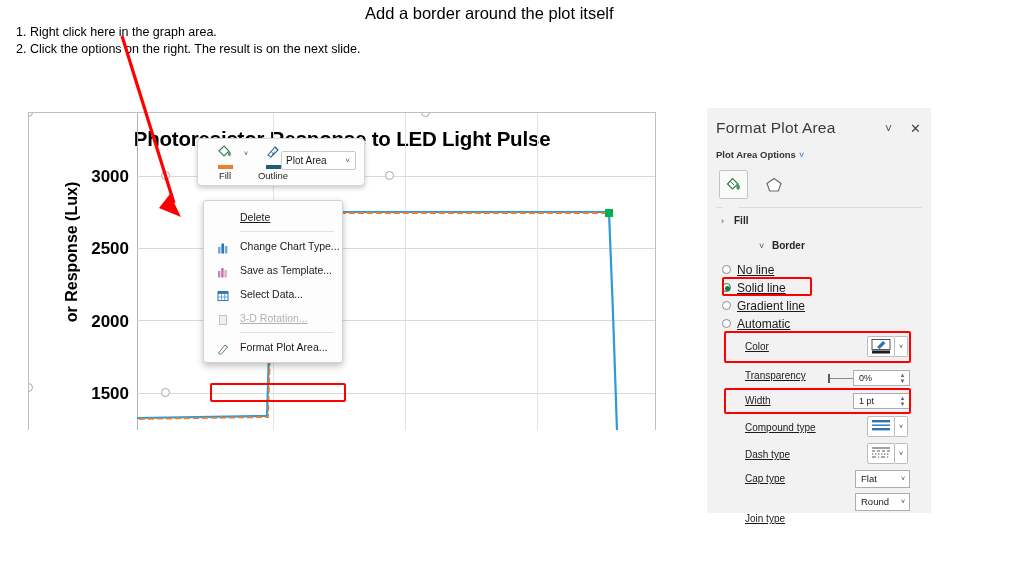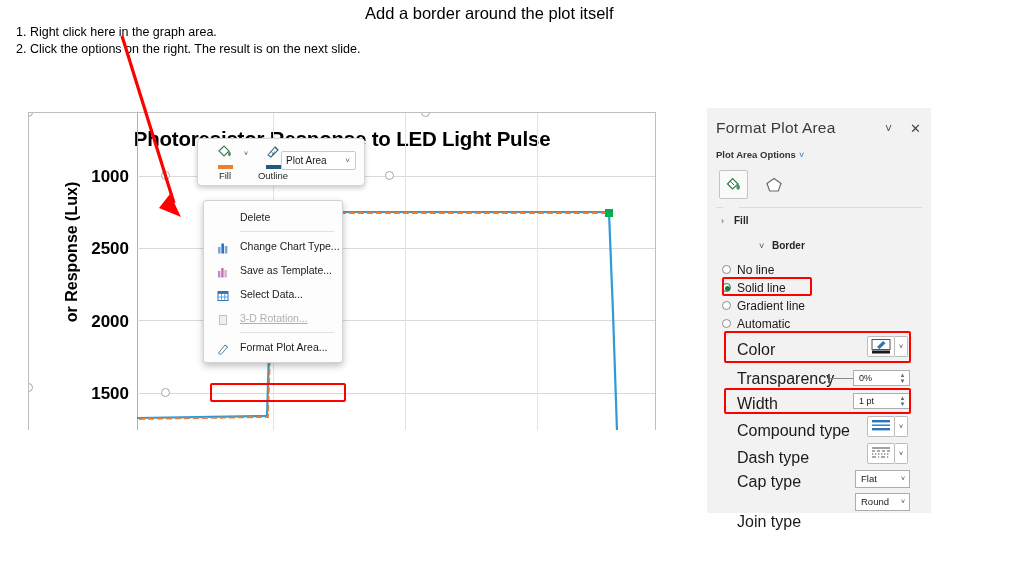--- a/index.html
+++ b/index.html
@@ -108,21 +108,21 @@
     position: absolute; left: 12px; top: 5px;
     width: 14px; height: 14px;
   }
   .ctx-sep { height: 1px; background: #e2e2e2; margin: 2px 8px 2px 36px; }
   .ctx-hl {
     position: absolute; left: 6px; top: 182px;
     width: 136px; height: 19px;
     border: 2.5px solid #ff0000; border-radius: 2px;
     pointer-events: none; z-index: 25;
   }
-  .u { }
+  .u { text-decoration: underline; }
 
   
   .arrow-svg { position: absolute; left: 0; top: 0; width: 1024px; height: 576px; pointer-events: none; z-index: 30; }
 
   
   .pane {
     position: absolute; left: 707px; top: 108px;
     width: 224px; height: 405px;
     background: #f2f2f2;
   }
@@ -161,21 +161,21 @@
   .radio {
     position: absolute; left: -15px; top: 1.5px;
     width: 9px; height: 9px; border: 1px solid #8c8c8c;
     border-radius: 50%; background: #fff;
   }
   .radio.on { border-color: #1e7145; }
   .radio.on::after {
     content: ""; position: absolute; left: 2px; top: 2px;
     width: 5px; height: 5px; border-radius: 50%; background: #1e7145;
   }
-  .prop-label { position: absolute; left: 30px; font-size: 16px; color: #1a1a1a; }
+  .prop-label { position: absolute; left: 38px; font-size: 10px; color: #1a1a1a; }
   .spin-box {
     position: absolute; width: 57px; height: 16px;
     border: 1px solid #adadad; background: #fff;
     font-size: 9px; color: #1a1a1a; line-height: 14px; padding-left: 5px;
   }
   .spin-arrows {
     position: absolute; right: 1px; top: 0; width: 11px; height: 14px;
     display: flex; flex-direction: column; align-items: center; justify-content: center;
     font-size: 6px; color: #666; line-height: 6px;
   }
@@ -214,21 +214,21 @@
 <div class="instr l1">1. Right click here in the graph area.</div>
 <div class="instr l2">2. Click the options on the right.  The result is on the next slide.</div>
 
 <div class="chart-frame">
 
   <div class="chart-title">Photoresistor Response to LED Light Pulse</div>
 
   <div class="y-axis-title">or Response (Lux)</div>
 
   <div class="ytick-wrap">
-    <div class="ytick" style="top:54px">1000</div>
+    <div class="ytick" style="top:54px">3000</div>
     <div class="ytick" style="top:126px">2500</div>
     <div class="ytick" style="top:199px">2000</div>
     <div class="ytick" style="top:271px">1500</div>
   </div>
 
   <div class="plot-area">
     <div class="y-axis-line"></div>
     <div class="gridline" style="top:63px"></div>
     <div class="gridline" style="top:135px"></div>
     <div class="gridline" style="top:207px"></div>

